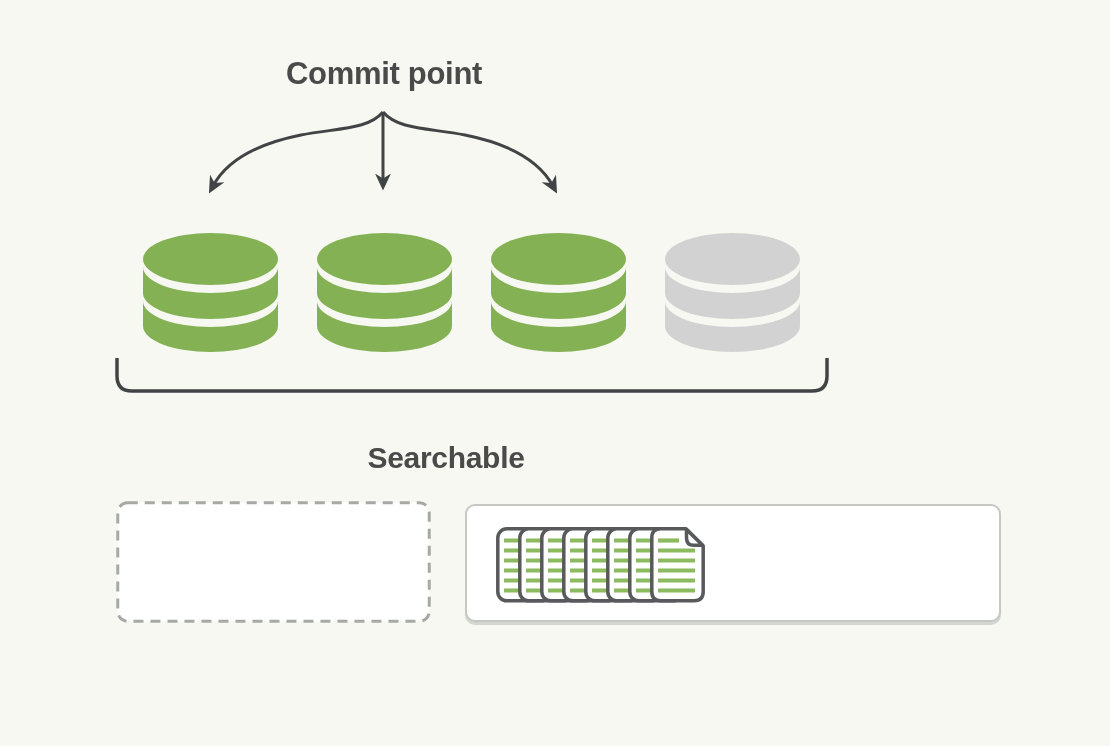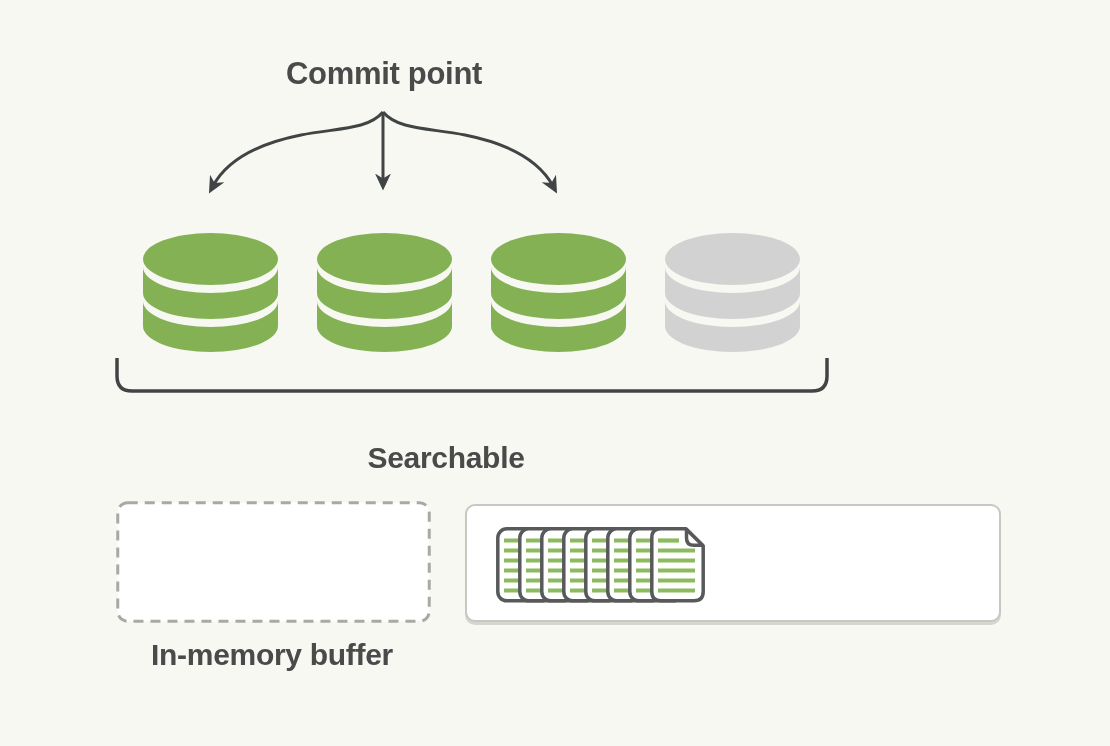--- a/index.html
+++ b/index.html
@@ -108,21 +108,20 @@
   <svg class="bracket-svg" width="714" height="40" viewBox="0 0 714 40">
     <path class="bracket-path" d="M2,3 L2,21 Q2,36 17,36 L697,36 Q712,36 712,21 L712,3"></path>
   </svg>
 
   <div class="diagram-label" id="searchable-label">Searchable</div>
 
   <svg class="buffer-box-svg" width="315" height="122" viewBox="0 0 315 122">
     <rect class="buffer-rect" x="1.75" y="1.75" width="311.5" height="118.5" rx="10"></rect>
   </svg>
 
-  <div class="diagram-label" id="buffer-label">In-memory buffer</div>
 
   <div class="translog-box">
     <svg class="doc-stack-svg" width="209" height="78" viewBox="0 0 209 78">
         <g transform="translate(0,0)">
           <rect class="doc-body" x="1.8" y="1.8" width="52.4" height="72" rx="9"></rect>
           <line class="doc-line" x1="8" y1="13.5" x2="46" y2="13.5"></line>
           <line class="doc-line" x1="8" y1="23.5" x2="46" y2="23.5"></line>
           <line class="doc-line" x1="8" y1="33.5" x2="46" y2="33.5"></line>
           <line class="doc-line" x1="8" y1="43.5" x2="46" y2="43.5"></line>
           <line class="doc-line" x1="8" y1="53.5" x2="46" y2="53.5"></line>

